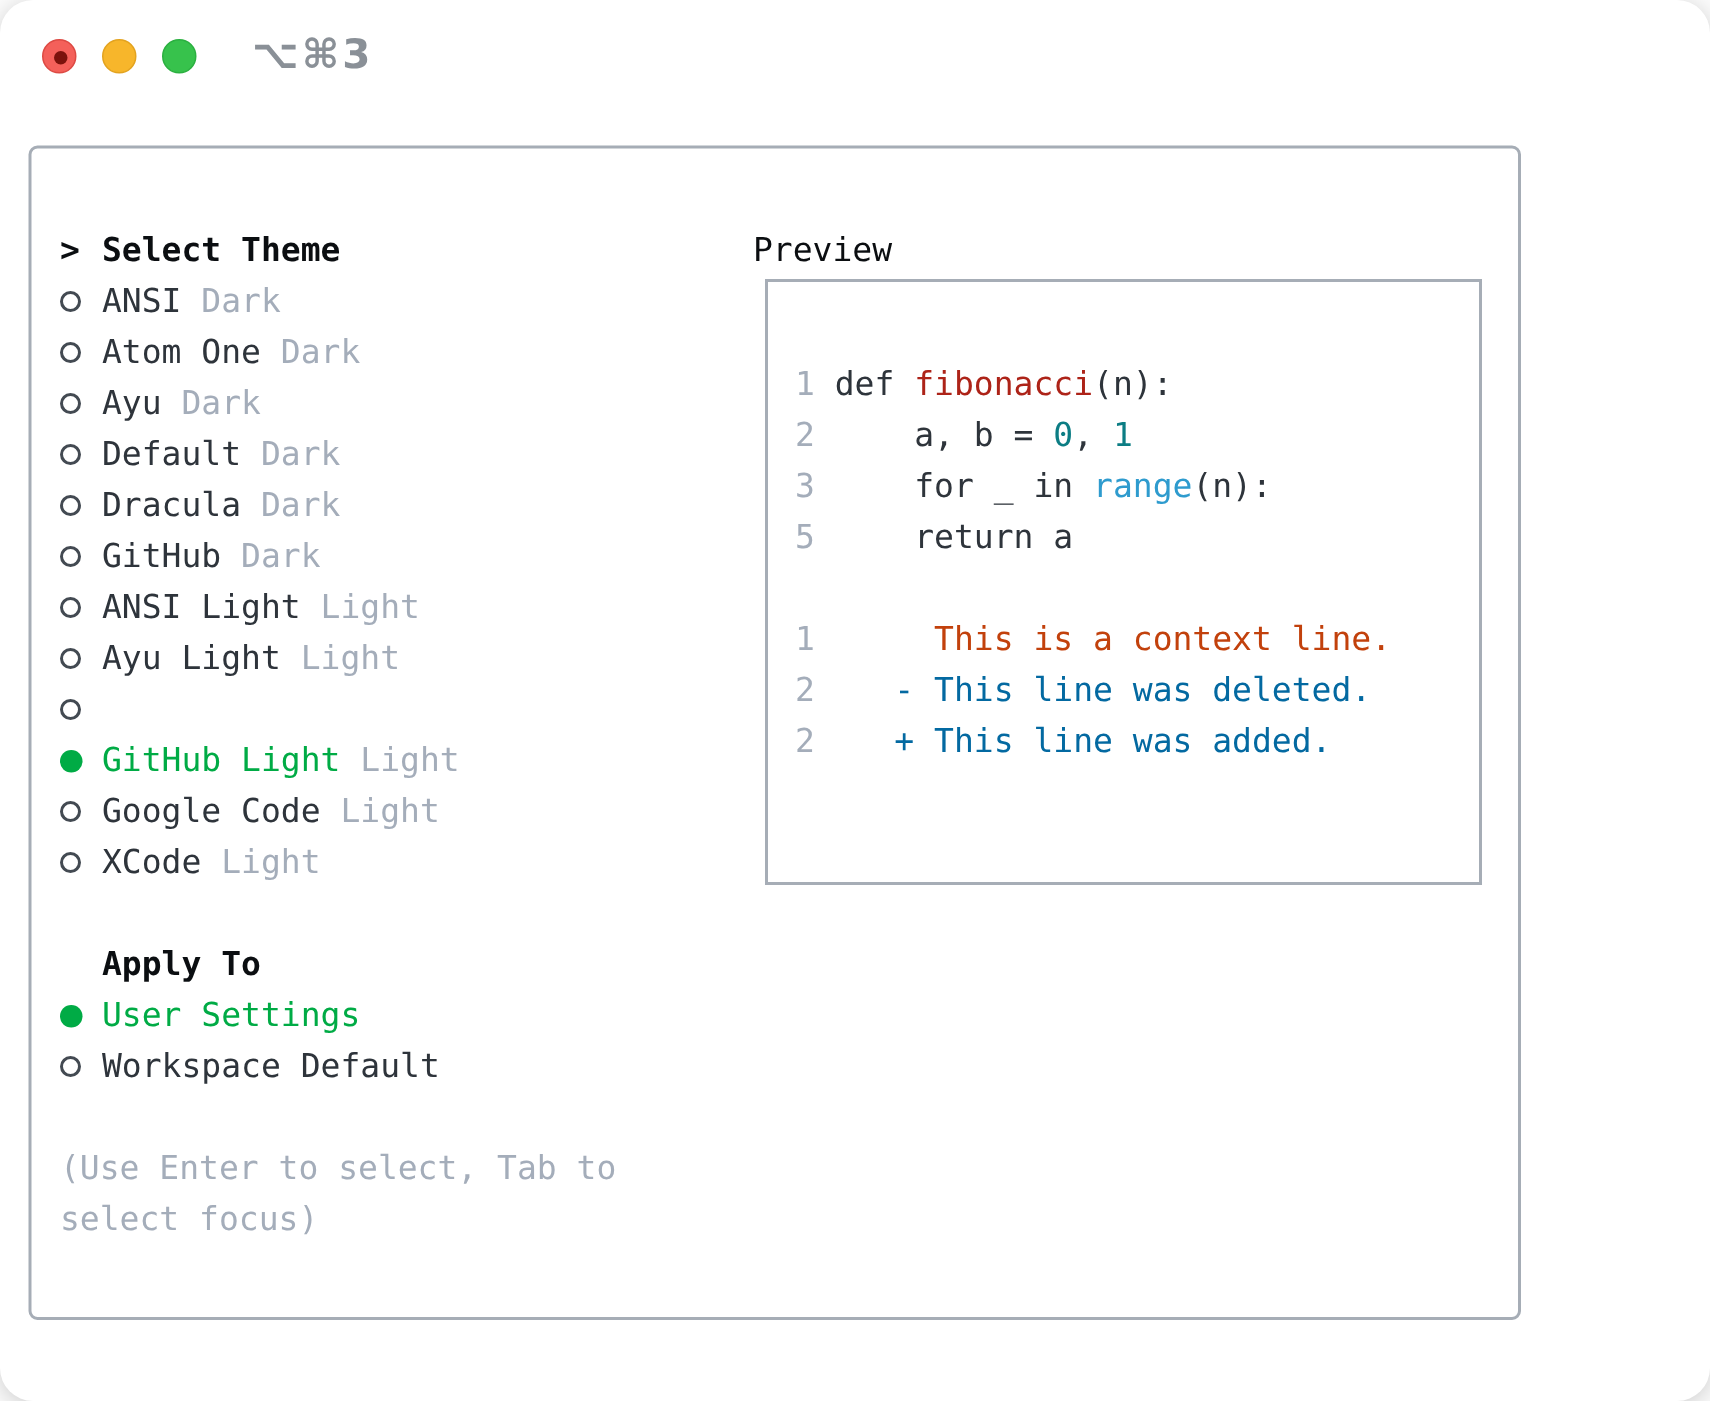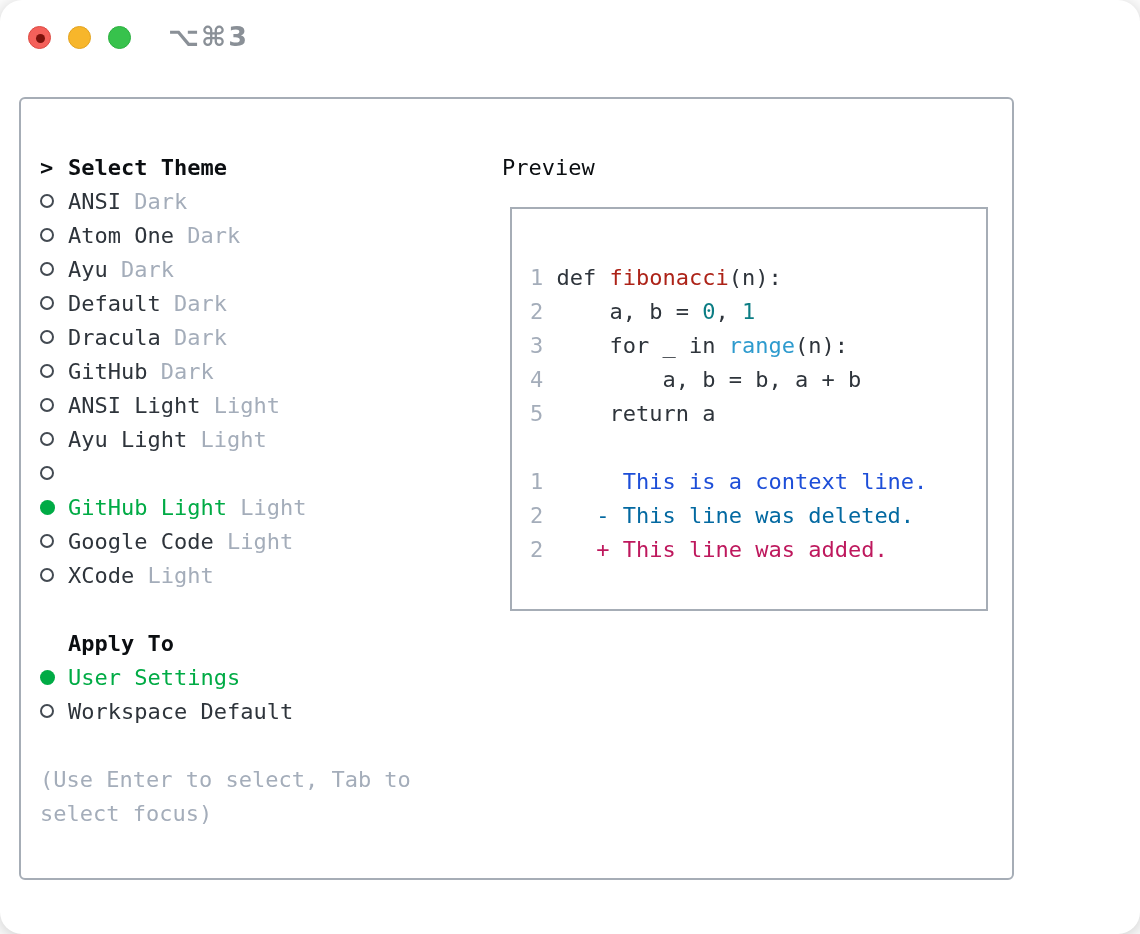--- a/index.html
+++ b/index.html
@@ -37,33 +37,33 @@
   .label{white-space:pre;}
   .variant{color:#a4adba;}
   .row.selected .name{color:#00ab45;}
   .hint-row{color:#a4adba;}
   
   .preview-header{
     position:absolute;left:481px;top:51px;height:34px;display:flex;align-items:center;
     font-weight:normal;font-size:22px;color:#0b0e11;
   }
   .preview-box{
-    position:absolute;left:489px;top:108px;width:478px;height:404px;
+    position:absolute;left:489px;top:87px;width:478px;height:404px;
     border:2px solid #a6adb6;box-sizing:border-box;
     padding:52px 16px 0 18px;overflow:hidden;
   }
   .code-line{height:34px;line-height:34px;font-size:22px;white-space:pre;}
   .linenum{color:#a4adba;}
   .s-fg{color:#2e343b;}
   .s-function{color:#ad2318;}
   .s-number{color:#0c7d84;}
   .s-builtin{color:#2e9bce;}
-  .s-context{color:#1d4ed8;}
+  .s-context{color:#c2410c;}
   .s-deleted{color:#0369a1;}
-  .s-added{color:#be185d;text-align:center;}
+  .s-added{color:#0369a1;text-align:center;}
 </style>
 </head>
 <body>
 
 <div class="card">
 
   <div class="lights">
     <span class="light red">
         <span class="inner-dot"></span>
       </span>
@@ -113,21 +113,20 @@
       <div class="row hint-row">select focus)</div>
     </div>
 
     <div class="preview-header">Preview</div>
 
     <div class="preview-box">
       <div id="code">
           <div class="code-line"><span class="linenum">1</span><span class="s-fg"> def </span><span class="s-function">fibonacci</span><span class="s-fg">(n):</span></div>
           <div class="code-line"><span class="linenum">2</span><span class="s-fg">     a, b = </span><span class="s-number">0</span><span class="s-fg">, </span><span class="s-number">1</span></div>
           <div class="code-line"><span class="linenum">3</span><span class="s-fg">     for _ in </span><span class="s-builtin">range</span><span class="s-fg">(n):</span></div>
-          <div class="code-line"><span class="linenum">4</span><span class="s-fg">         a, b = b, a + b</span></div>
           <div class="code-line"><span class="linenum">5</span><span class="s-fg">     return a</span></div>
           <div class="code-line"><span class="linenum"></span> </div>
           <div class="code-line"><span class="linenum">1</span><span class="s-context">      This is a context line.</span></div>
           <div class="code-line"><span class="linenum">2</span><span class="s-deleted">    - This line was deleted.</span></div>
           <div class="code-line"><span class="linenum">2</span><span class="s-added">    + This line was added.</span></div>
         </div>
     </div>
 
   </div>
 </div>

